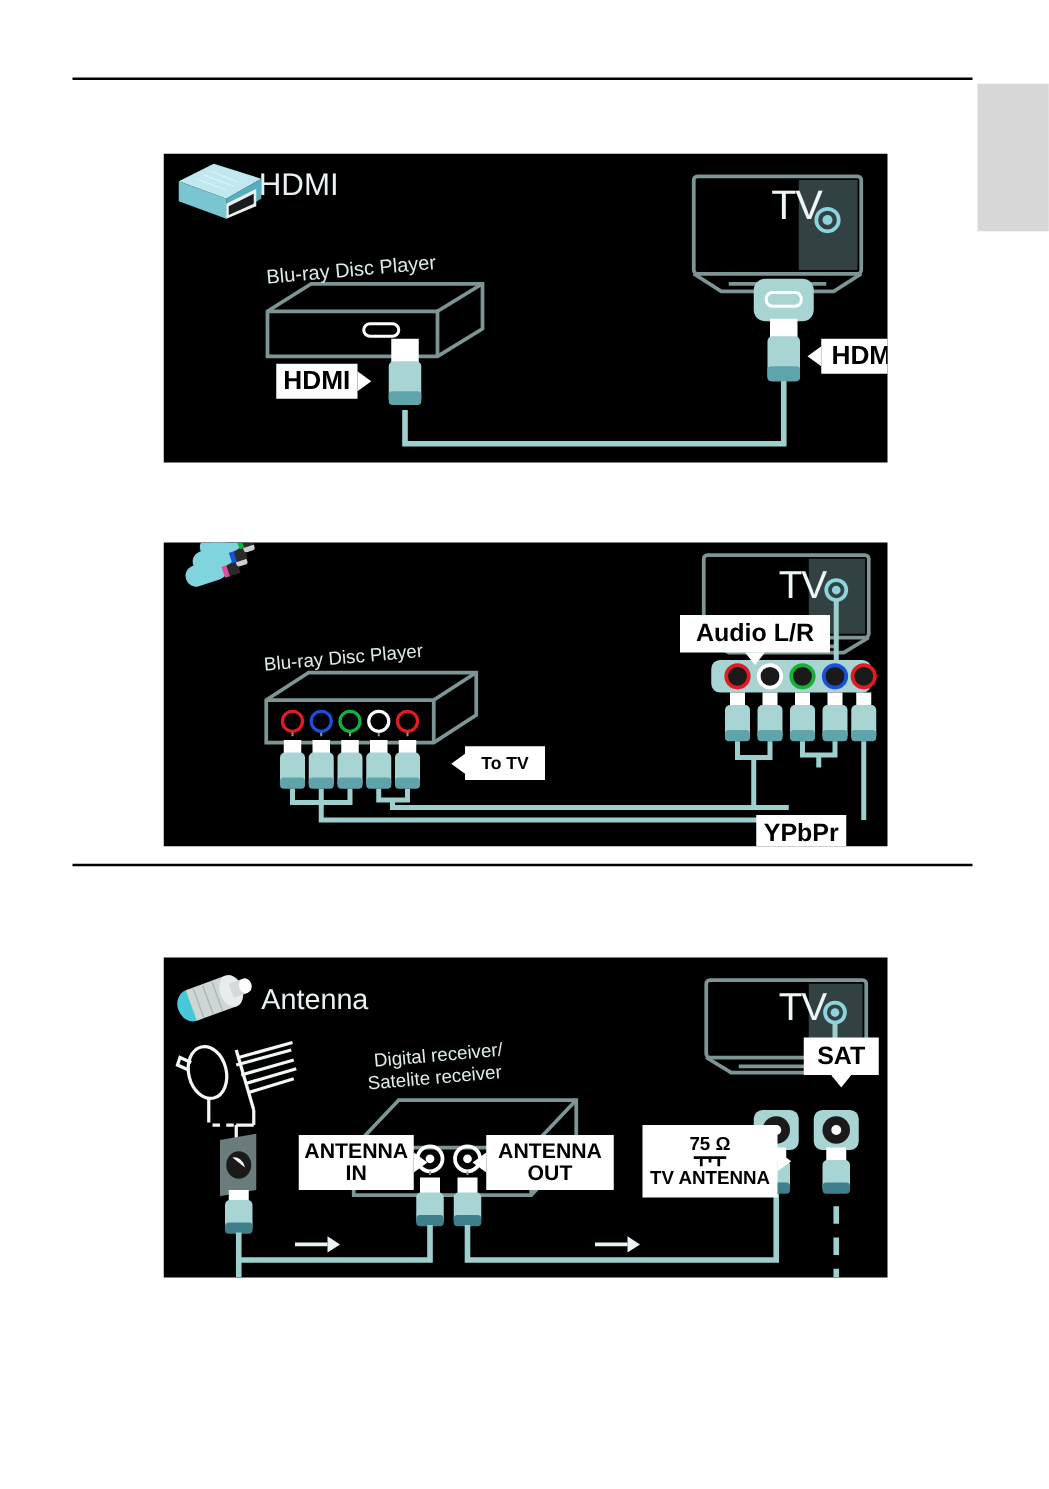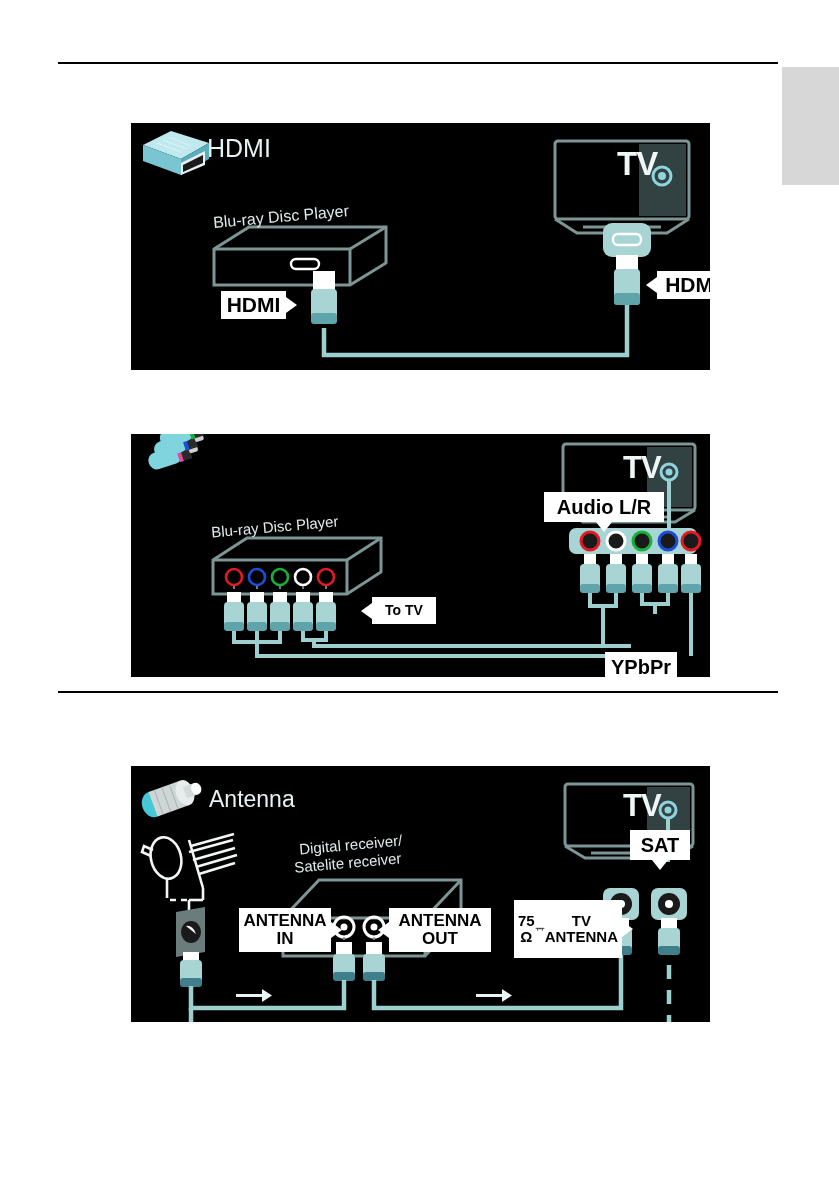--- a/index.html
+++ b/index.html
@@ -31,21 +31,21 @@
     position: absolute;
     background: #000000;
     overflow: hidden;
   }
   #panel-hdmi   { left:131px; top:123px;  width:579px; height:247px; }
   #panel-ypbpr  { left:131px; top:434px;  width:579px; height:243px; }
   #panel-antenna{ left:131px; top:766px;  width:579px; height:256px; }
 
   
   .tv-word {
-    position:absolute; color:#eef6f6; font-weight:bold;
+    position:absolute; color:#eef6f6; font-weight:normal;
     font-family:"Liberation Sans", sans-serif; letter-spacing:-1px;
   }
   .head-label {
     position:absolute; color:#e9f2f2;
     font-family:"Liberation Sans", sans-serif;
   }
   .dev-label {
     position:absolute; color:#dfeaea;
     font-family:"Liberation Sans", sans-serif;
     transform: rotate(-5deg);
@@ -456,27 +456,27 @@
 
     <span class="dev-label" style="left:168px; top:70px; font-size:15px;">Digital receiver/</span>
     <span class="dev-label" style="left:163px; top:88px; font-size:15px;">Satelite receiver</span>
 
     <div class="callout cal-right" style="left:108px; top:142px; width:92px; height:44px; font-size:17px;">ANTENNA
 IN</div>
 
     <div class="callout cal-left" style="left:258px; top:142px; width:102px; height:44px; font-size:17px;">ANTENNA
 OUT</div>
 
-    <div class="callout cal-right" style="left:383px; top:134px; width:100px; height:54px; gap:0; padding:2px 4px;">
+    <div class="callout cal-right" style="left:383px; top:134px; width:100px; height:54px; flex-direction:column; gap:0; padding:2px 4px;">
       <span style="font-size:15px; font-weight:bold;">75 Ω</span>
       <svg width="30" height="11" viewBox="0 0 30 11">
         <line x1="2" y1="2" x2="28" y2="2" stroke="#000" stroke-width="2.2"></line>
         <line x1="8" y1="2" x2="8" y2="9" stroke="#000" stroke-width="2.2"></line>
         <line x1="22" y1="2" x2="22" y2="9" stroke="#000" stroke-width="2.2"></line>
         <line x1="15" y1="2" x2="15" y2="6" stroke="#000" stroke-width="2.2"></line>
       </svg>
       <span style="font-size:15px; font-weight:bold;">TV ANTENNA</span>
     </div>
 
-    <div class="callout cal-down" style="left:499px; top:64px; width:60px; height:30px; font-size:20px;">SAT</div>
+    <div class="callout cal-down" style="left:512px; top:64px; width:60px; height:30px; font-size:20px;">SAT</div>
   </div>
 
 </div>
 
 </body></html>

